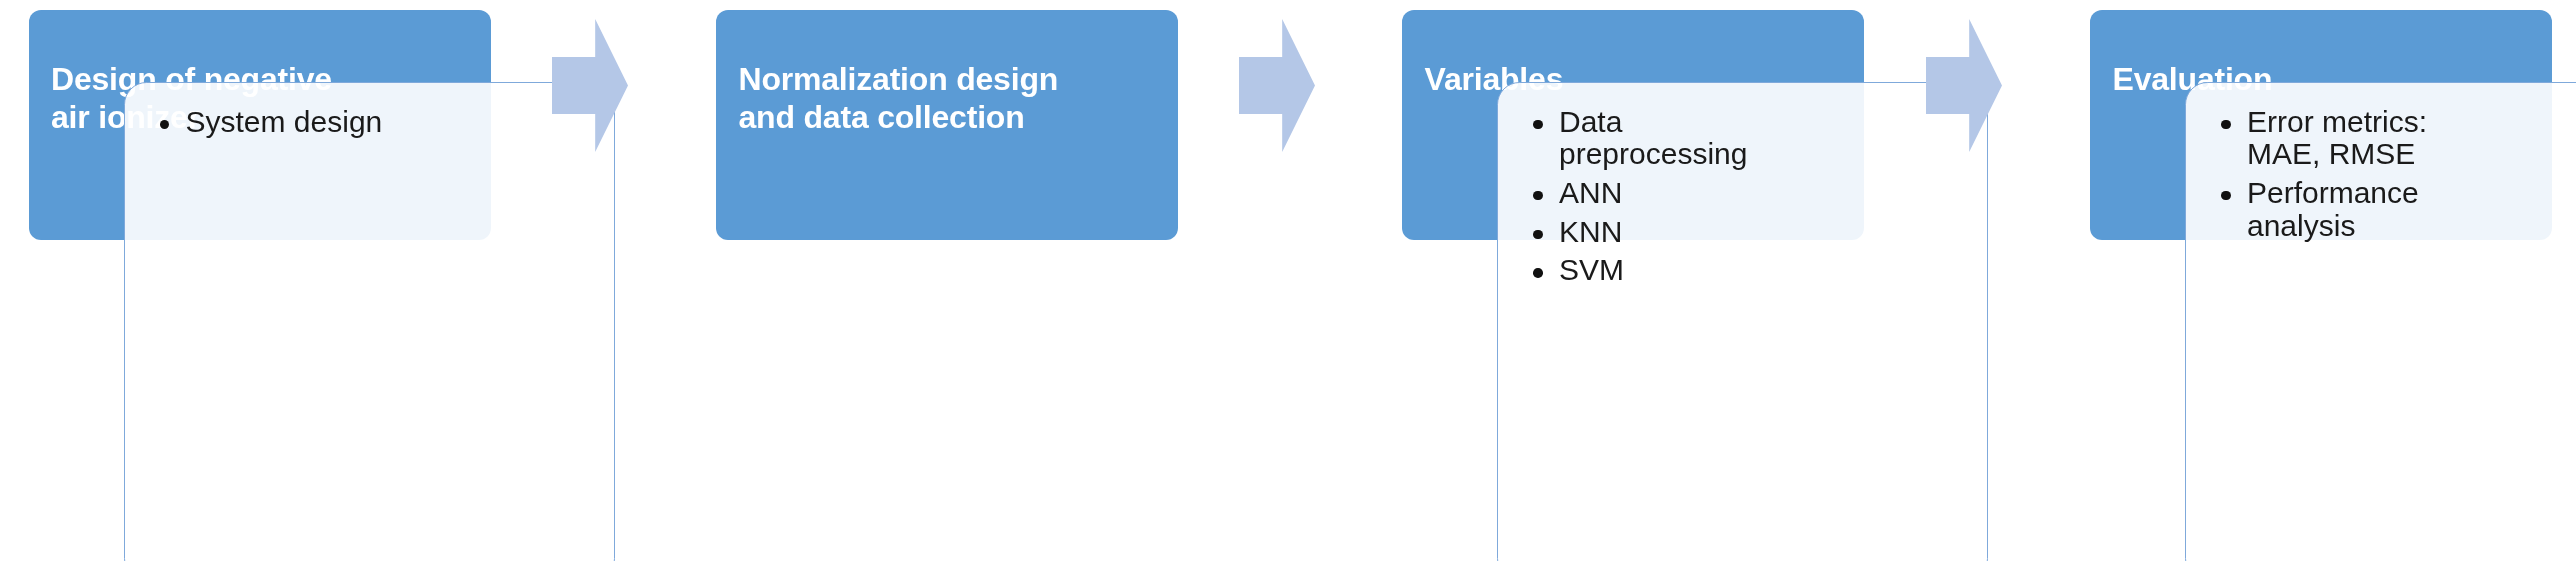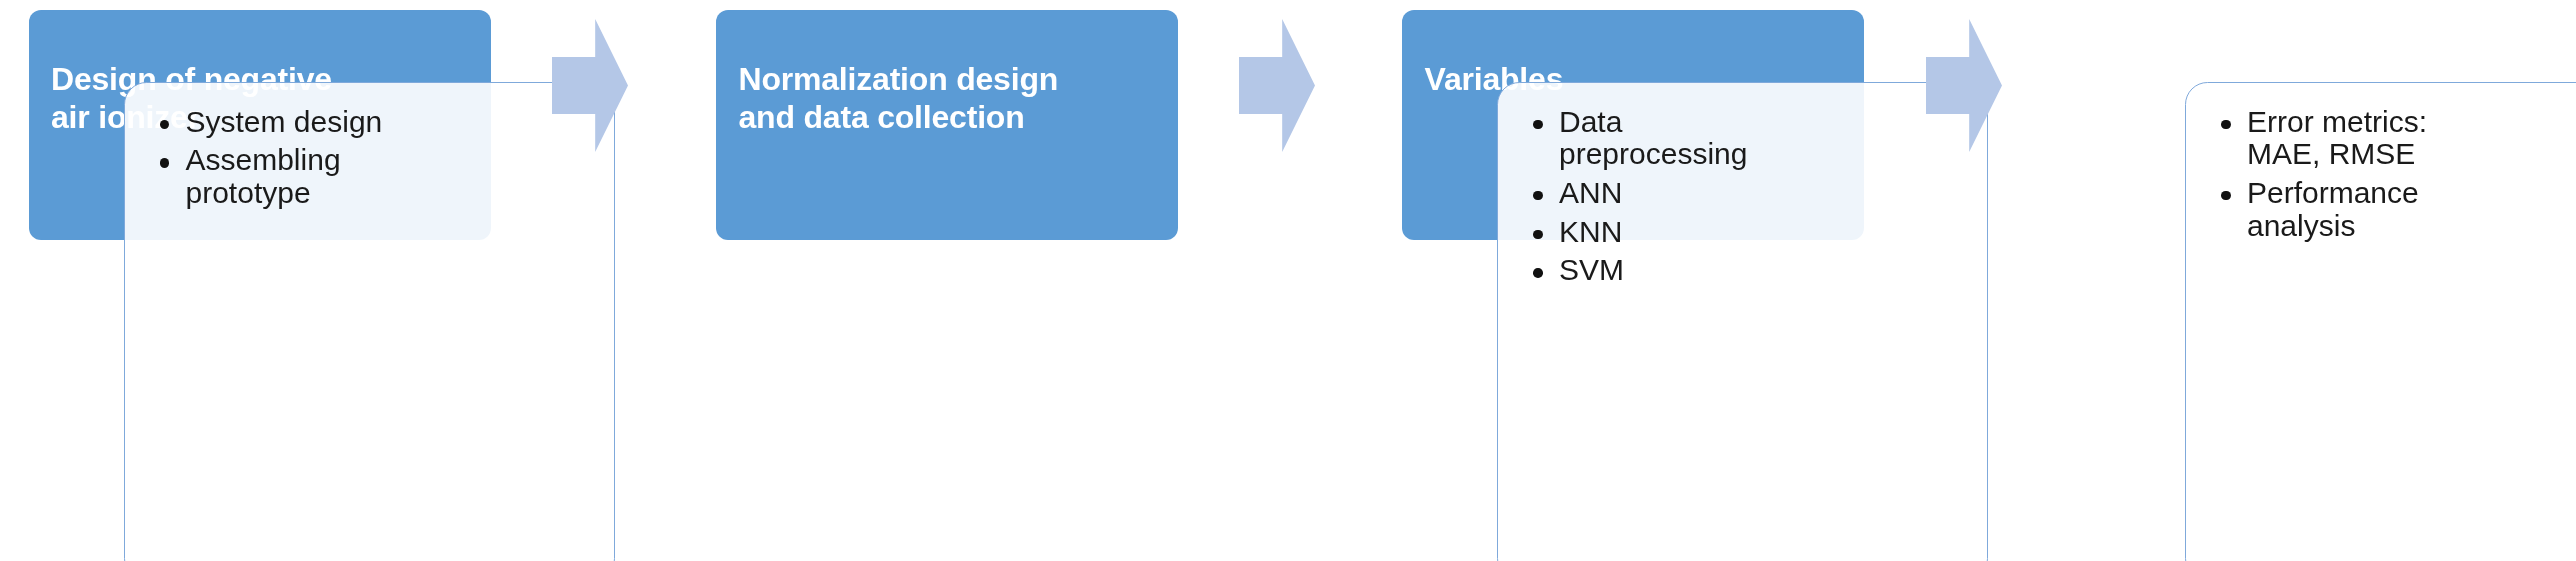--- a/index.html
+++ b/index.html
@@ -105,22 +105,20 @@
 <div class="canvas">
 
   <div class="stage" style="left:28.5px;">
     <div class="stage-header">
       <div class="stage-header-title">Design of negative
 air ionizer</div>
     </div>
     <div class="stage-card">
       <ul class="bullet-list">
         <li class="bullet-item">System design</li>
-        <li class="bullet-item">Assembling
-prototype</li>
       </ul>
     </div>
   </div>
 
   <div class="connector" style="left:552px;">
     <svg viewBox="0 0 88 154" preserveAspectRatio="none">
       <polygon points="0,44 50,44 50,0 88,77 50,154 50,110 0,110" fill="#B4C7E7"></polygon>
     </svg>
   </div>
 
@@ -152,20 +150,23 @@
     </div>
   </div>
 
   <div class="connector" style="left:1926px;">
     <svg viewBox="0 0 88 154" preserveAspectRatio="none">
       <polygon points="0,44 50,44 50,0 88,77 50,154 50,110 0,110" fill="#B4C7E7"></polygon>
     </svg>
   </div>
 
   <div class="stage" style="left:2090px;">
+    <div class="stage-header">
+      <div class="stage-header-title">Evaluation</div>
+    </div>
     <div class="stage-card">
       <ul class="bullet-list">
         <li class="bullet-item">Error metrics:
 MAE, RMSE</li>
         <li class="bullet-item">Performance
 analysis</li>
       </ul>
     </div>
   </div>
 

